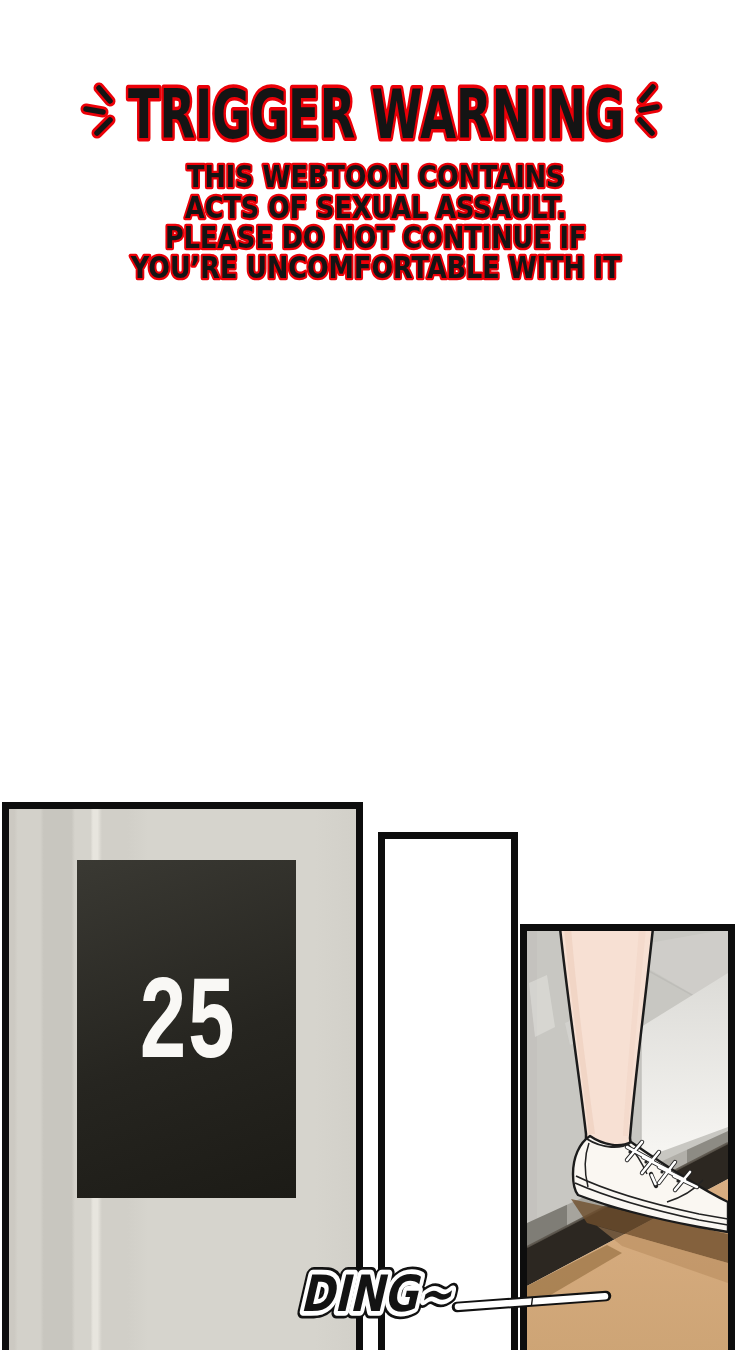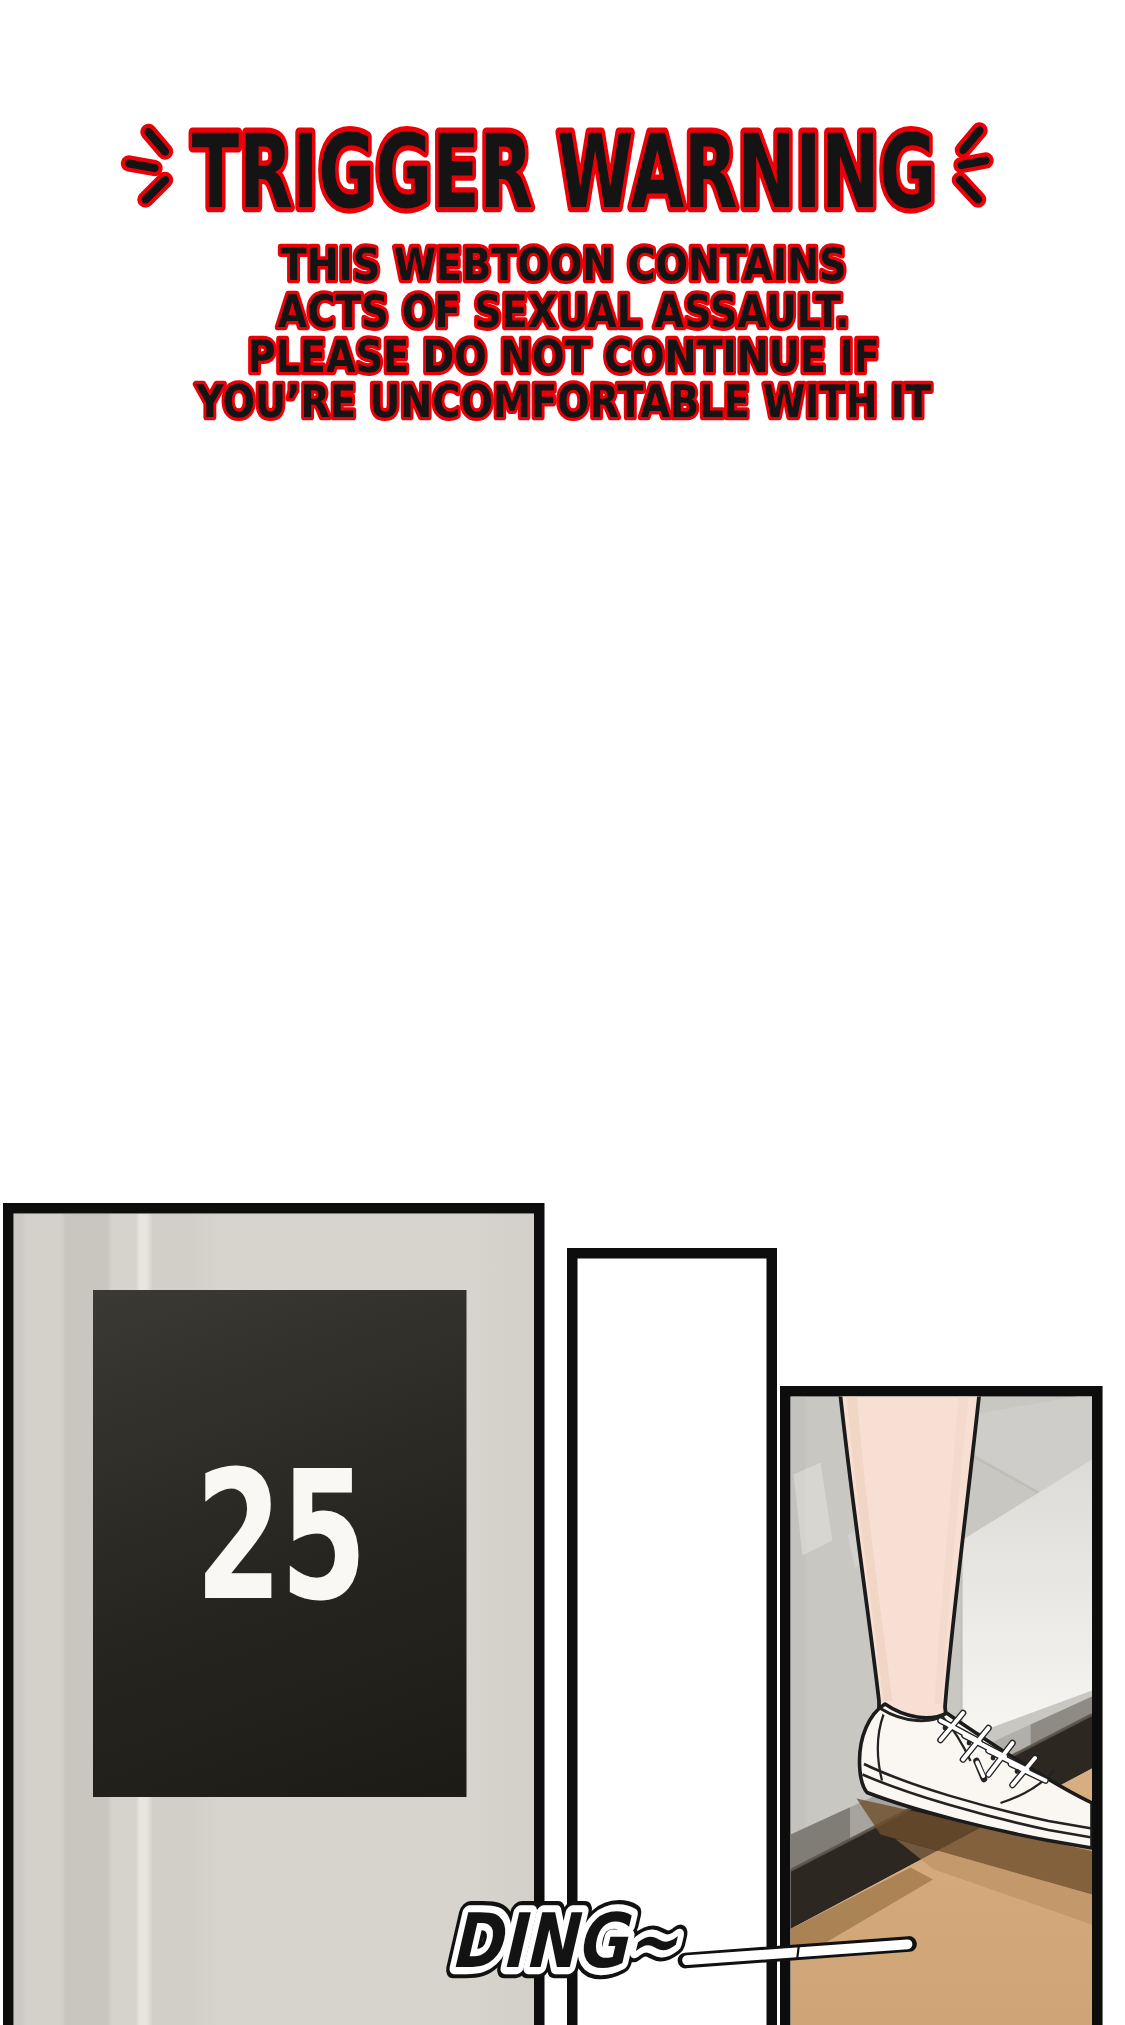--- a/index.html
+++ b/index.html
@@ -26,23 +26,23 @@
   .panel { position:absolute; border:7px solid #0d0d0d; box-sizing:border-box; background:#fff; }
   .panel-left {
     left:2px; top:802px; width:361px; height:560px;
     background:linear-gradient(90deg,
       #ccc9c2 0%, #ccc9c2 1.5%, #d3d1ca 2.5%, #d3d1ca 9%,
       #c8c6bf 10%, #c8c6bf 18%, #d5d3cc 19%, #d5d3cc 23.5%,
       #e7e5de 24.2%, #e7e5de 25.5%, #d1cfc8 26.8%, #d1cfc8 34%,
       #d6d4cd 40%, #d6d4cd 88%, #d2d0c9 100%);
   }
   .floor-sign {
-    position:absolute; left:53px; top:51px; width:249px; height:338px;
+    position:absolute; left:68px; top:51px; width:219px; height:338px;
     background:linear-gradient(160deg, #3a3933 0%, #262520 55%, #1c1b16 100%);
-    display:flex; align-items:center; justify-content:center;
+    display:flex; align-items:center; justify-content:center;font-family:Liberation Mono, monospace;
   }
   .floor-num {
     font-weight:bold; font-size:119px; line-height:1; color:#f9f8f5;
     transform:scaleX(0.7); letter-spacing:-2px; position:relative; top:-4px;
   }
   .panel-mid { left:378px; top:832px; width:140px; height:530px; background:#ffffff; }
   .panel-right { left:520px; top:924px; width:215px; height:440px; background:#c8c7c2; }
   .scene { position:absolute; left:0; top:0; width:201px; height:426px; display:block; }
 
   

